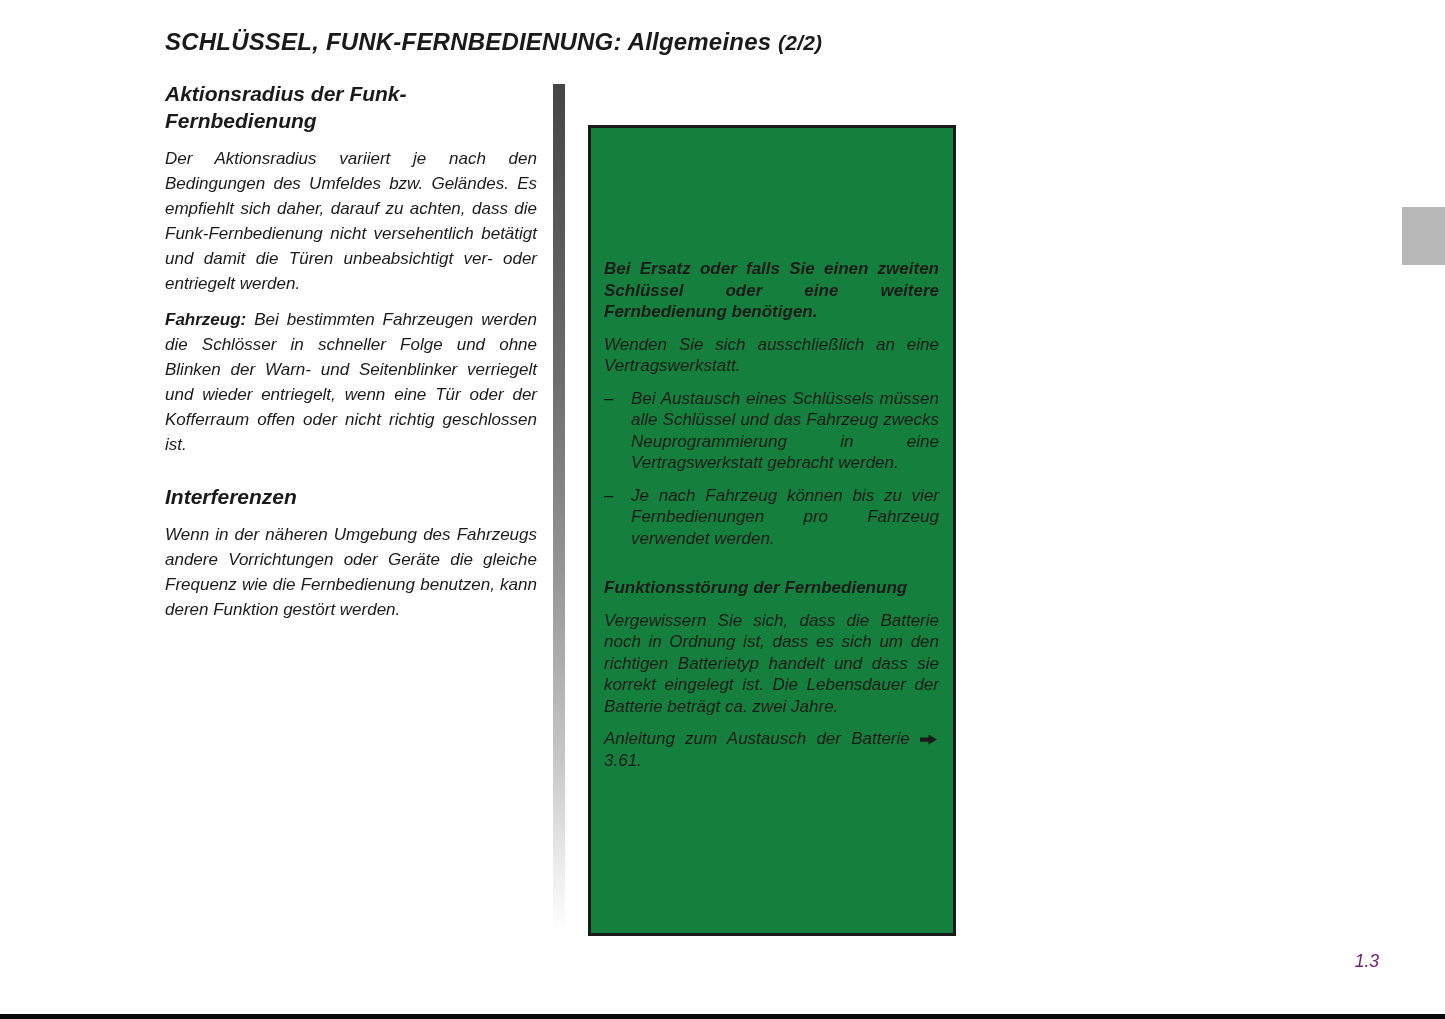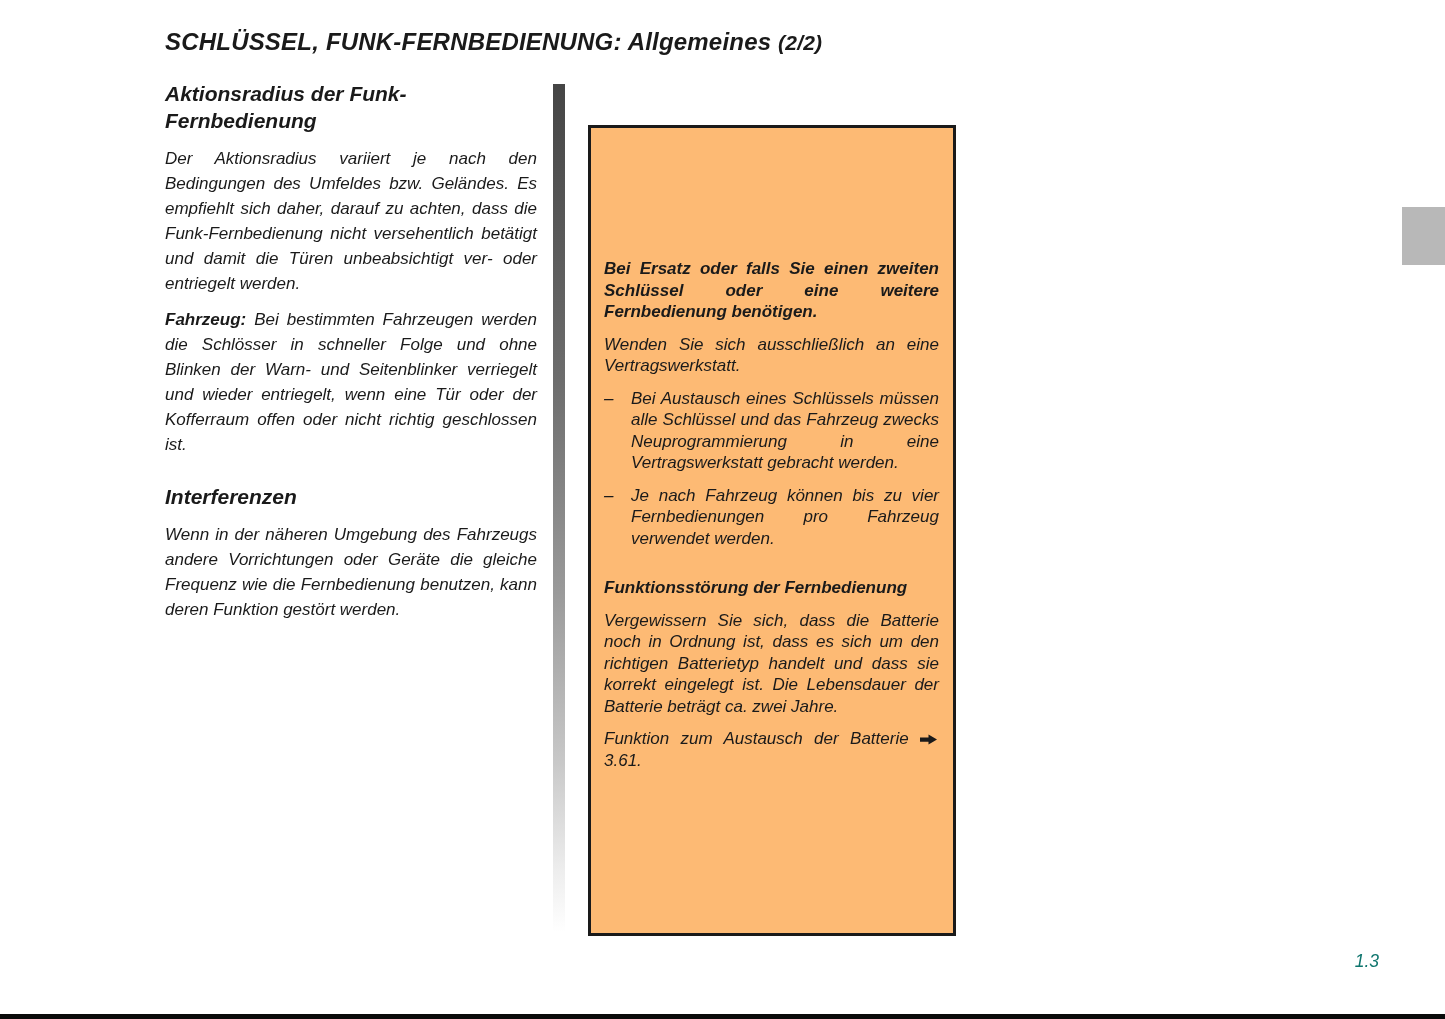--- a/index.html
+++ b/index.html
@@ -30,41 +30,41 @@
   .h2-second { margin-top:26px; }
 
   .divider-bar {
     position:absolute; left:553px; top:84px; width:12px; height:848px;
     background:linear-gradient(180deg,
       #454545 0%, #6d6d6d 35%, #9a9a9a 60%, #c8c8c8 80%, #eeeeee 93%, #ffffff 100%);
   }
 
   .info-box {
     position:absolute; left:588px; top:125px; width:368px; height:811px;
-    border:3px solid #1a1a1a; background:#fdba74;
+    border:3px solid #1a1a1a; background:#15803d;
   }
   .box-content { padding:130px 14px 0 13px; }
   .box-content p {
     font-size:17px; line-height:21.5px; text-align:justify; margin-bottom:11px;
   }
   .bold-intro { font-weight:bold; }
   .bullet {
     display:flex; font-size:17px; line-height:21.5px; margin-bottom:11px;
   }
   .bullet .marker { width:27px; flex:none; }
   .bullet .bullet-text { flex:1; text-align:justify; }
   .subheading { font-weight:bold; margin-top:28px; }
   .ref-arrow { width:17px; height:11px; vertical-align:-1px; fill:#1a1a1a; margin-right:2px; }
 
   .side-tab {
     position:absolute; right:0; top:207px; width:43px; height:58px;
     background:#b8b8b8;
   }
   .page-number {
-    position:absolute; right:66px; top:951px; font-size:17.5px; color:#0f766e;
+    position:absolute; right:66px; top:951px; font-size:17.5px; color:#701a75;
   }
   .bottom-bar {
     position:absolute; left:0; top:1014px; width:1445px; height:5px; background:#0a0a0a;
   }
 </style>
 </head>
 <body>
 
 <div class="page">
 
@@ -90,21 +90,21 @@
         <span class="marker">–</span>
         <span class="bullet-text">Bei Austausch eines Schlüssels müssen alle Schlüssel und das Fahrzeug zwecks Neuprogrammierung in eine Vertragswerkstatt gebracht werden.</span>
       </div>
       <div class="bullet">
         <span class="marker">–</span>
         <span class="bullet-text">Je nach Fahrzeug können bis zu vier Fernbedienungen pro Fahrzeug verwendet werden.</span>
       </div>
 
       <p class="subheading">Funktionsstörung der Fernbedienung</p>
       <p>Vergewissern Sie sich, dass die Batterie noch in Ordnung ist, dass es sich um den richtigen Batterietyp handelt und dass sie korrekt eingelegt ist. Die Lebensdauer der Batterie beträgt ca. zwei Jahre.</p>
-      <p class="ref-line"><span>Funktion zum Austausch der Batterie</span>
+      <p class="ref-line"><span>Anleitung zum Austausch der Batterie</span>
         <svg class="ref-arrow" viewBox="0 0 20 12" xmlns="http://www.w3.org/2000/svg">
           <path d="M0 3.5 H10 V0 L20 6 L10 12 V8.5 H0 Z"></path>
         </svg><span>3.61.</span></p>
     </div>
   </div>
 
   <div class="side-tab"></div>
 
   <div class="page-number">1.3</div>
 

